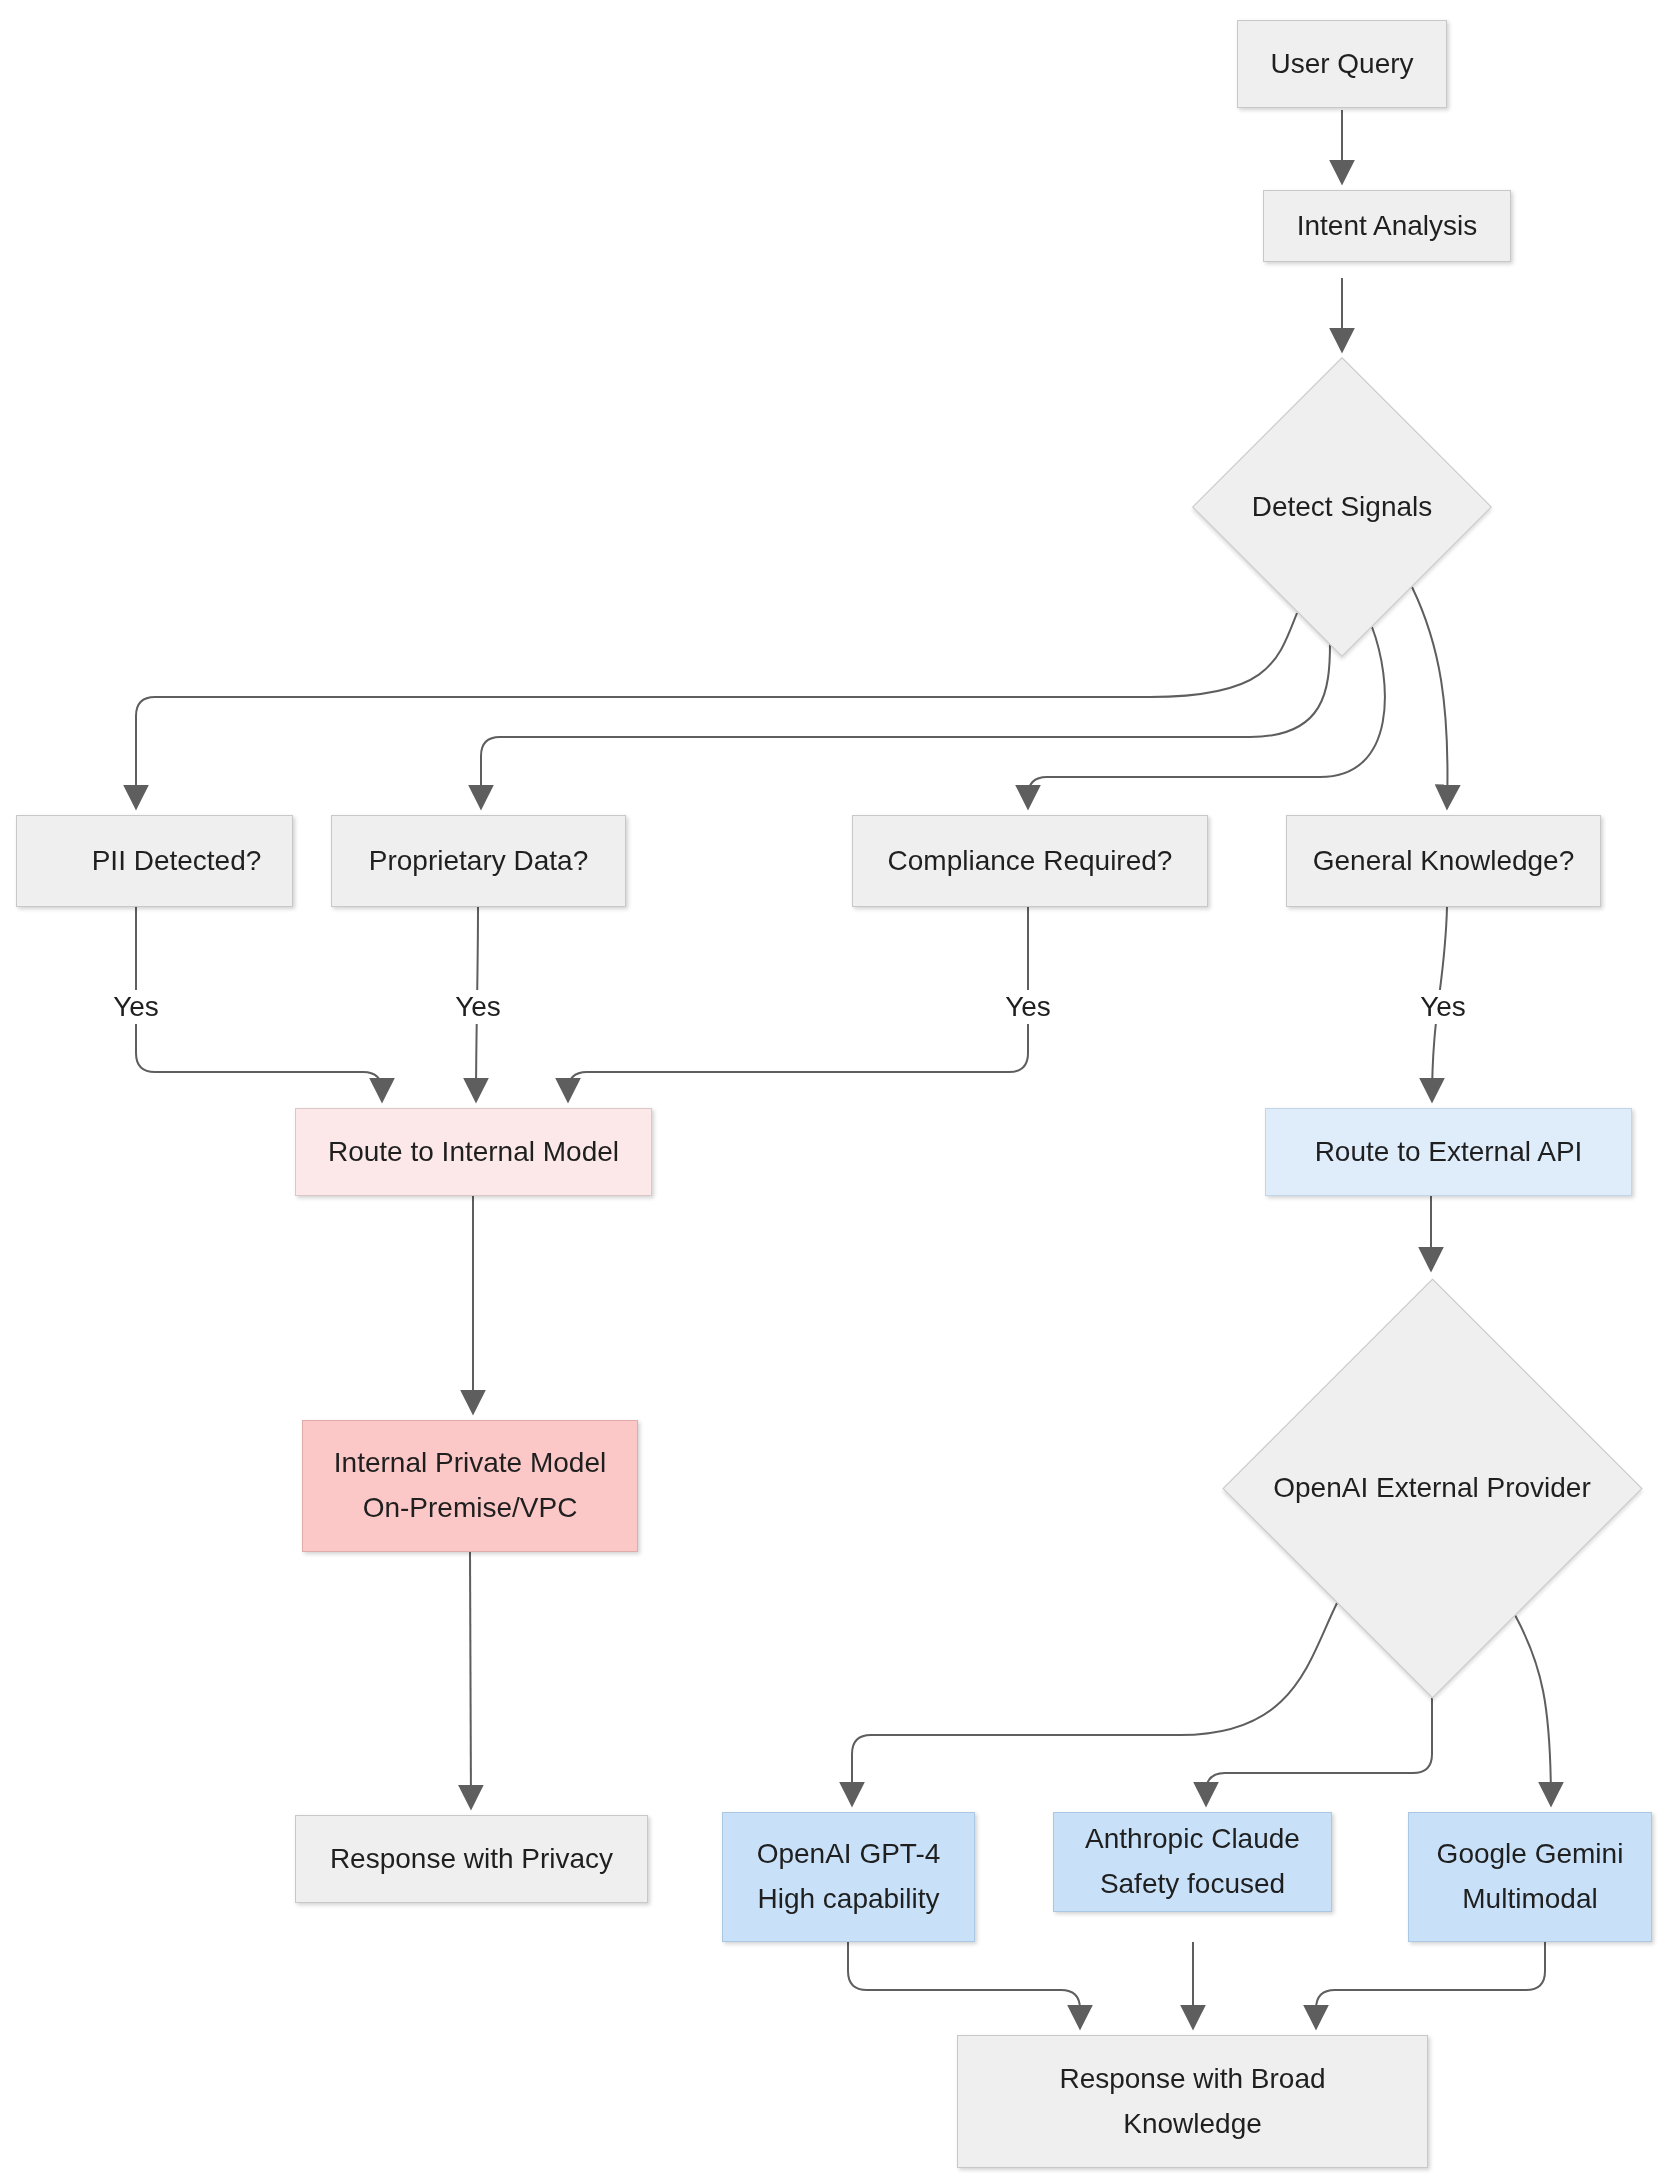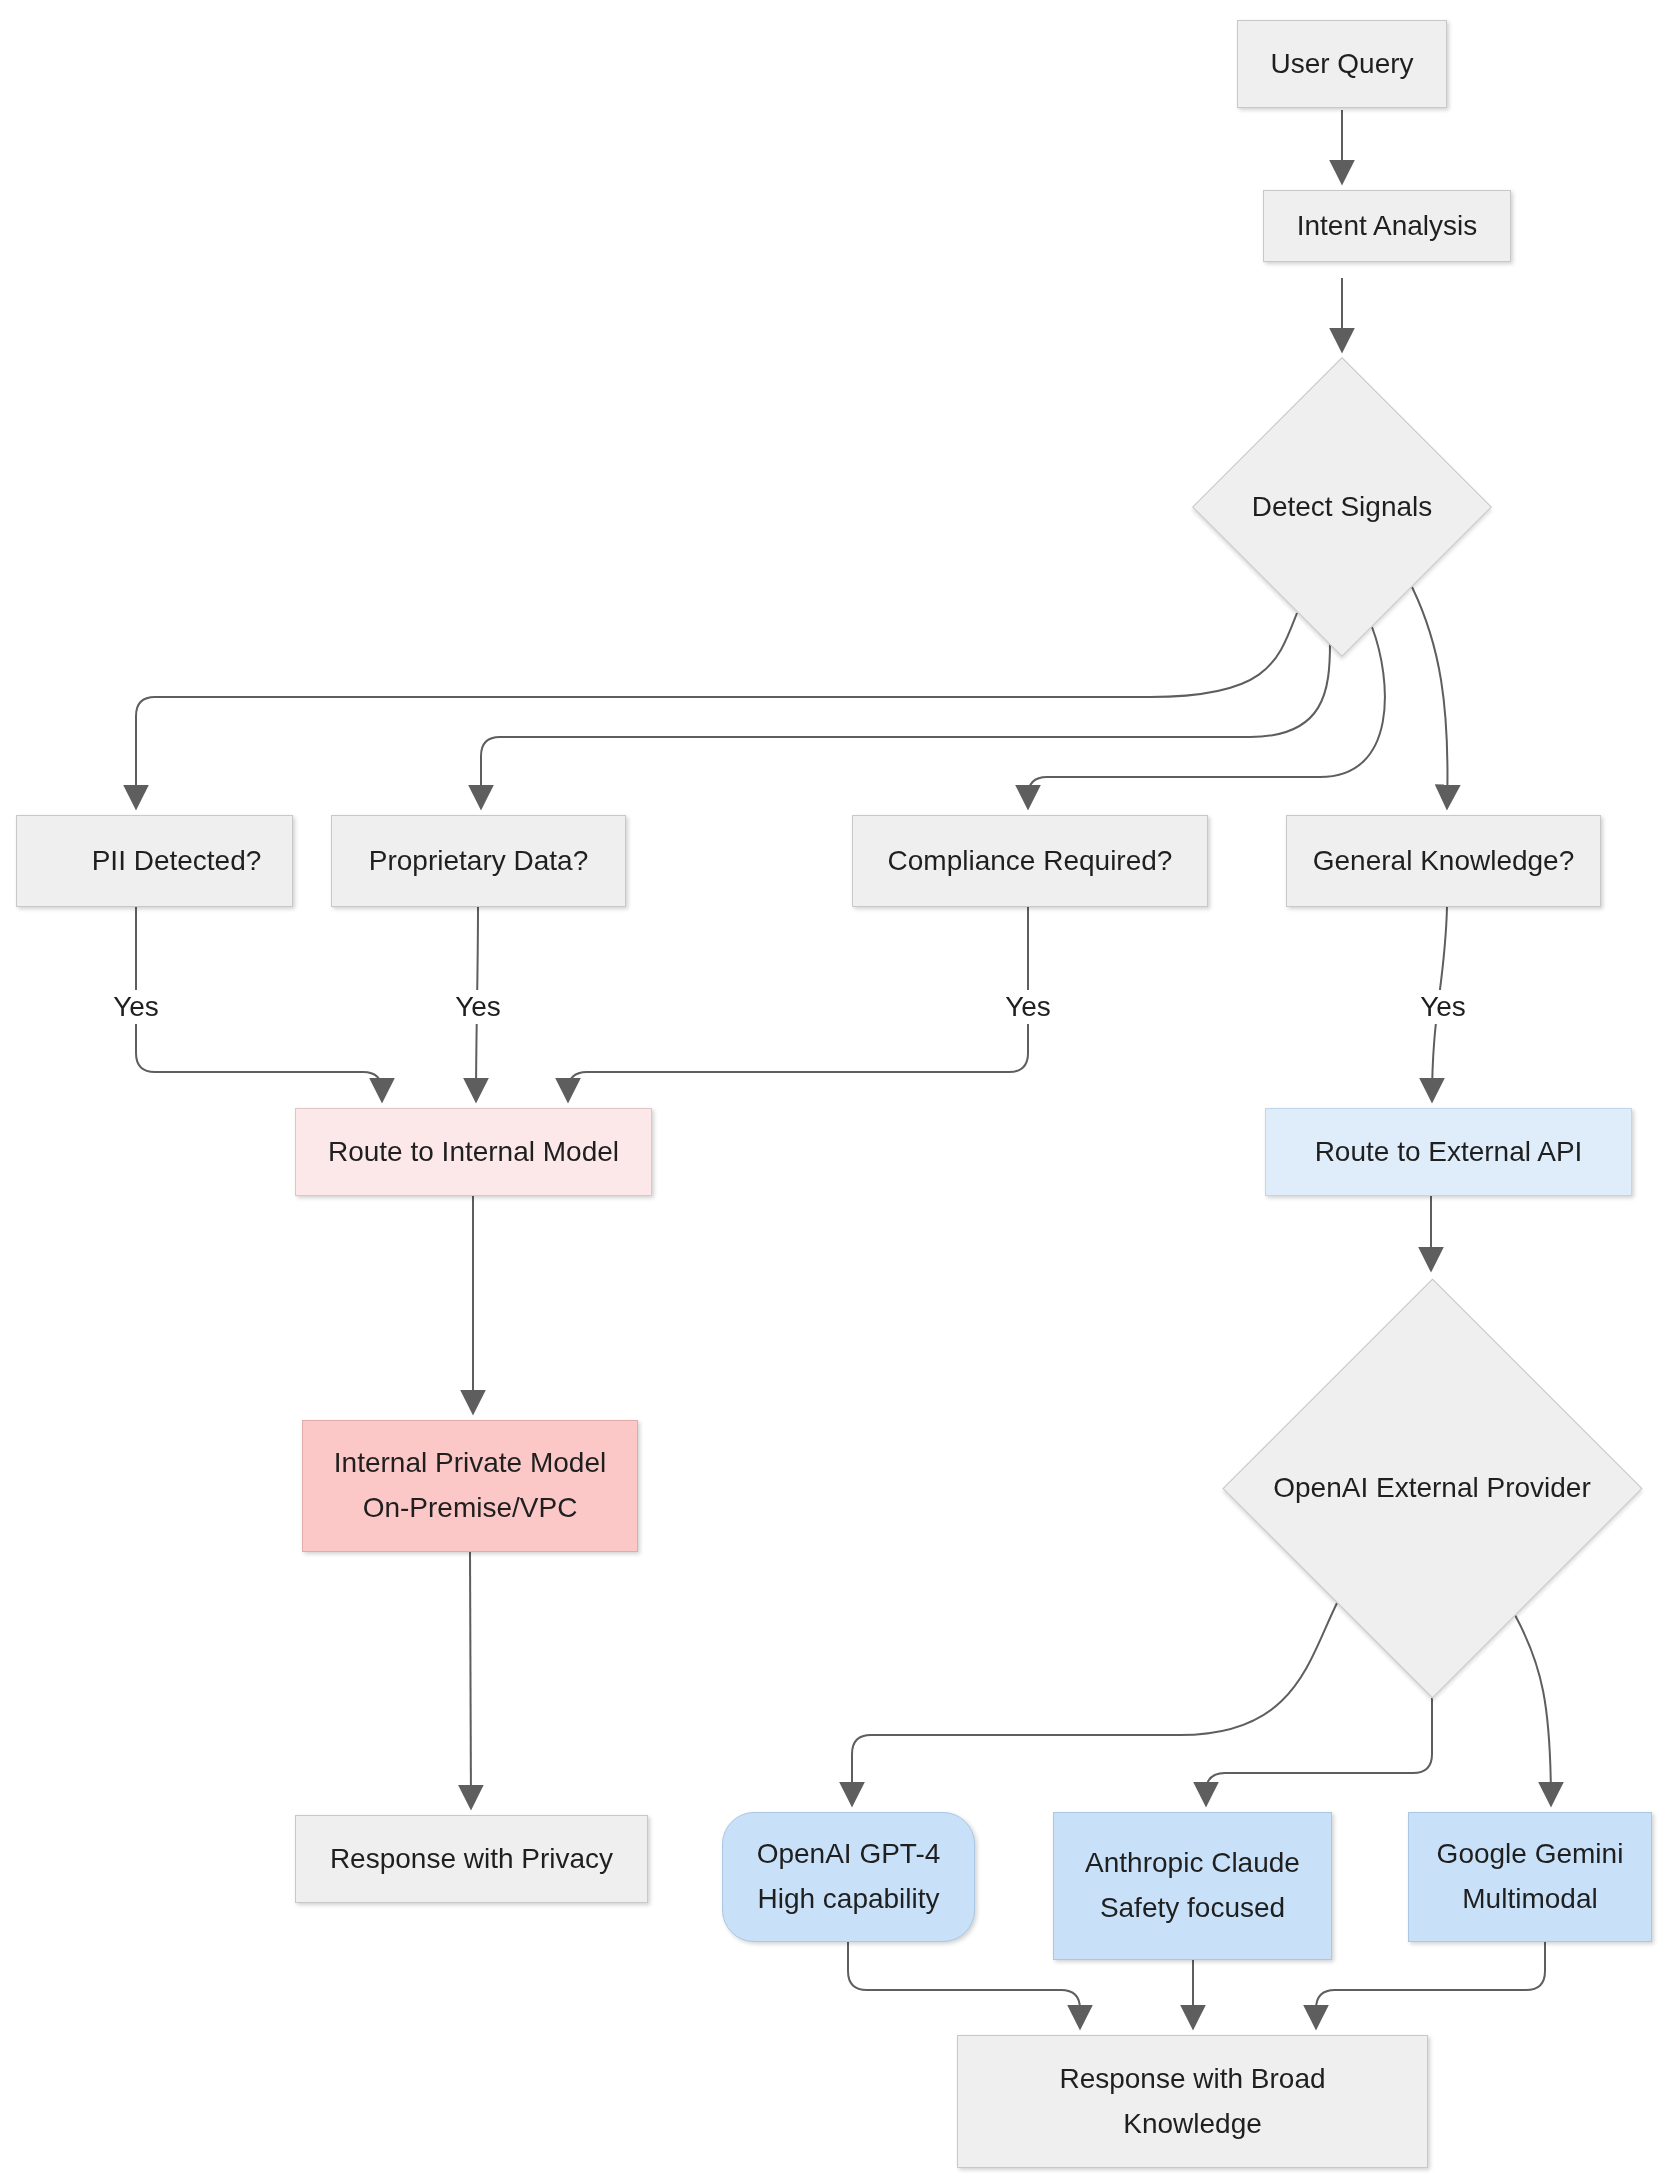--- a/index.html
+++ b/index.html
@@ -141,26 +141,26 @@
   <div class="node salmon" style="left:302px;top:1420px;width:336px;height:132px;">
     <span>Internal Private Model</span>
     <span>On-Premise/VPC</span>
   </div>
 
   <div class="diamond" style="left:1284px;top:1340px;width:297px;height:297px;"></div>
   <div class="diamond-label" style="left:1252px;top:1458px;width:360px;height:60px;">
     <span>OpenAI External Provider</span>
   </div>
 
-  <div class="node blue" style="left:722px;top:1812px;width:253px;height:130px;border-radius:32px;">
+  <div class="node blue" style="left:722px;top:1812px;width:253px;height:130px;">
     <span>OpenAI GPT-4</span>
     <span>High capability</span>
   </div>
 
-  <div class="node blue" style="left:1053px;top:1812px;width:279px;height:148px;">
+  <div class="node blue" style="left:1053px;top:1812px;width:279px;height:100px;">
     <span>Anthropic Claude</span>
     <span>Safety focused</span>
   </div>
 
   <div class="node blue" style="left:1408px;top:1812px;width:244px;height:130px;">
     <span>Google Gemini</span>
     <span>Multimodal</span>
   </div>
 
   <div class="node" style="left:295px;top:1815px;width:353px;height:88px;">

